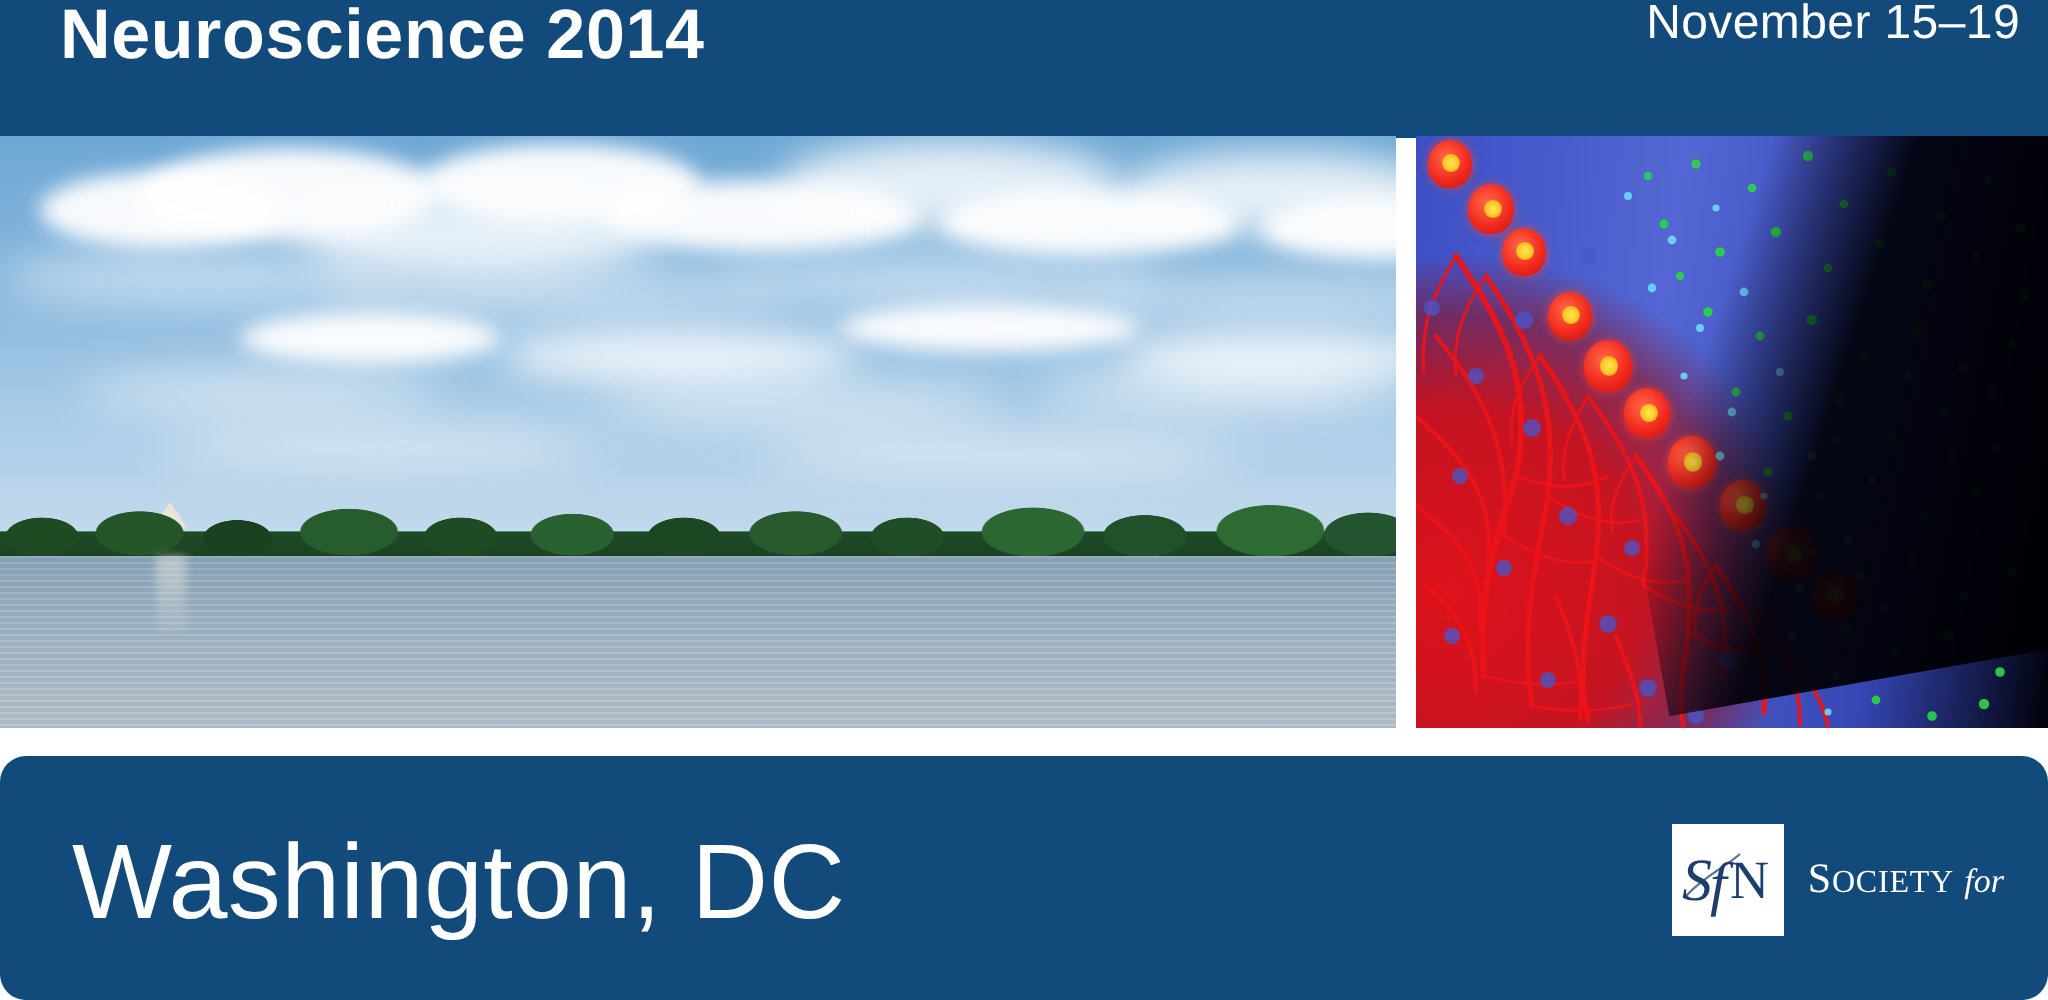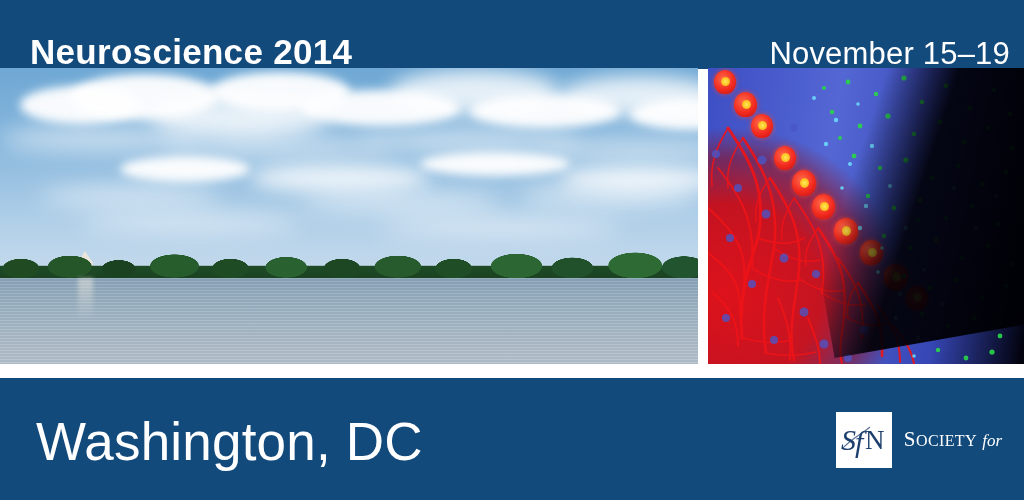--- a/index.html
+++ b/index.html
@@ -22,38 +22,38 @@
 
   
   .header-bar {
     position: absolute;
     left: 0;
     top: 0;
     width: 1024px;
     height: 69px;
     background: #134a7c;
     display: flex;
-    align-items: flex-end;
+    align-items: flex-start;
     justify-content: space-between;
     box-sizing: border-box;
     padding: 0 14px 0 30px;
   }
   .event-title {
     color: #ffffff;
     font-family: "Liberation Sans", sans-serif;
     font-size: 35px;
     font-weight: bold;
     letter-spacing: 0.3px;
     line-height: 1;
     white-space: nowrap;
   }
   .event-dates {
     color: #ffffff;
     font-family: "Liberation Sans", sans-serif;
-    font-size: 31px;
+    font-size: 24px;
     font-weight: normal;
     letter-spacing: 0.2px;
     line-height: 1;
     white-space: nowrap;
   }
 
   
   .image-strip {
     position: absolute;
     left: 0;
@@ -283,20 +283,21 @@
     left: 0;
     top: 378px;
     width: 1024px;
     height: 122px;
     background: #134a7c;
     display: flex;
     align-items: center;
     justify-content: space-between;
     box-sizing: border-box;
     padding: 0 22px 0 36px;
+    border-radius: 13px;
   }
   .city-name {
     color: #ffffff;
     font-family: "Liberation Sans", sans-serif;
     font-size: 53px;
     font-weight: normal;
     letter-spacing: 0.2px;
     line-height: 1;
     white-space: nowrap;
     margin-top: 4px;

